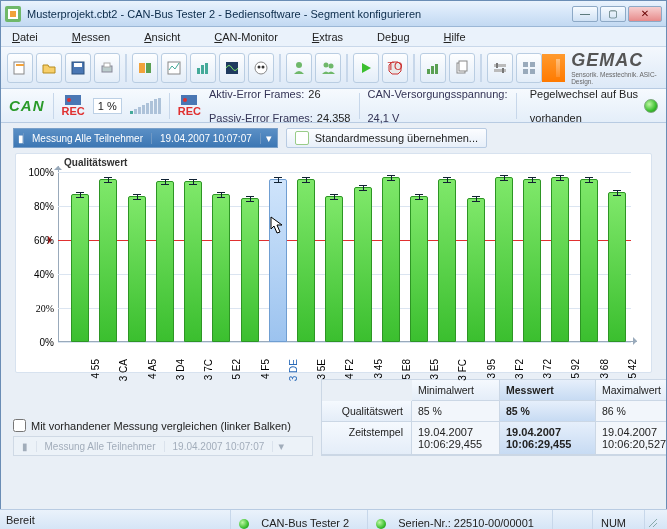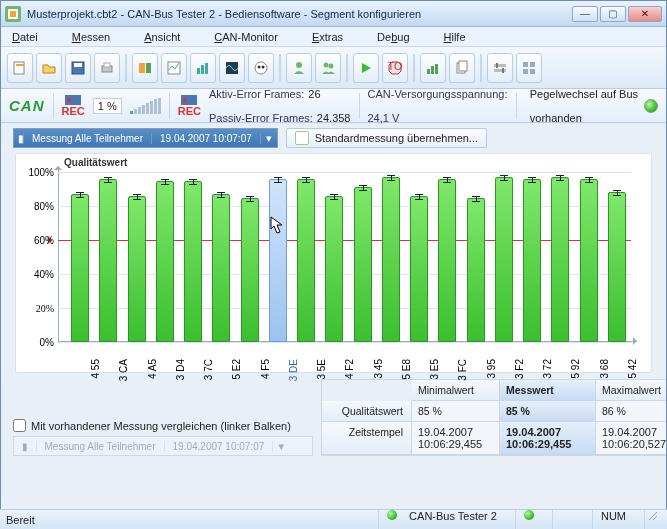--- a/index.html
+++ b/index.html
@@ -76,21 +76,21 @@
   .compare .combo2 .dd{width:16px;text-align:center;color:#8a97a7}
   .table{flex:1;display:grid;grid-template-columns:90px 88px 96px 88px;border:1px solid #cbd7e5}
   .table .cell{border-right:1px solid #cbd7e5;border-bottom:1px solid #cbd7e5;padding:4px 6px;text-align:left;background:#f2f6fb;font-size:10.5px}
   .table .cell.hdr{background:linear-gradient(#f5f9fe,#e4edf8);font-weight:normal}
   .table .cell.rowhdr{background:linear-gradient(#f5f9fe,#e4edf8);text-align:right;padding-right:8px}
   .table .cell.mess{background:linear-gradient(#e6effb,#c7dbf3);font-weight:bold}
   .table .cell.corner{background:transparent;border:none}
   
   .status{position:absolute;left:0;right:0;bottom:0;height:20px;background:linear-gradient(#eaf2fb,#d6e5f6);border-top:1px solid #b8cbe2;display:flex;align-items:center;padding:0 6px;gap:10px}
   .status .fill{flex:1}
-  .status .box{border-left:1px solid #c7d7ea;padding:0 8px;display:flex;align-items:flex-start;gap:12px;height:100%}
+  .status .box{border-left:1px solid #c7d7ea;padding:0 8px;display:flex;align-items:flex-end;gap:12px;height:100%}
   .dot{width:10px;height:10px;border-radius:50%;background:radial-gradient(circle at 35% 35%,#bdf7a3,#3bbf2f 60%,#1a7a12)}
   
   svg{display:block}
 </style>
 </head>
 <body>
 
 <div class="titlebar">
   <span class="app-icon">
     <svg width="16" height="16">
@@ -224,20 +224,27 @@
         </svg>
       </div>
     <div class="tb-btn">
         <svg width="16" height="16">
           <rect x="2" y="2" width="5" height="5" fill="#9ab"></rect>
           <rect x="9" y="2" width="5" height="5" fill="#9ab"></rect>
           <rect x="2" y="9" width="5" height="5" fill="#9ab"></rect>
           <rect x="9" y="9" width="5" height="5" fill="#9ab"></rect>
         </svg>
       </div>
+  </div>
+  <div class="logo">
+    <div class="sq"></div>
+    <div class="logo-text">
+      <span class="big">GEMAC</span>
+      <span class="small">Sensorik. Messtechnik. ASIC-Design.</span>
+    </div>
   </div>
 </div>
 
 <div class="strip">
   <span class="can-badge">CAN</span>
   <div class="sep"></div>
   <div class="rec-box">
     <svg width="16" height="10">
         <rect width="16" height="10" fill="#4a77b4"></rect>
         <circle cx="4" cy="5" r="2" fill="#e03030"></circle>
@@ -486,20 +493,21 @@
 
 <div class="status">
   <span>Bereit</span>
   <span class="fill"></span>
   <span class="box">
       <span class="dot"></span>
       <span>CAN-Bus Tester 2</span>
     </span>
   <span class="box">
       <span class="dot"></span>
+      <span>Serien-Nr.: 22510-00/00001</span>
     </span>
   <span class="box" style="width:30px"></span>
   <span class="box">NUM</span>
   <span class="box" style="padding:0 2px">
     <svg width="12" height="12">
         <path d="M2 10L10 2M6 10L10 6M10 10L10 10" stroke="#8aa" stroke-width="1"></path>
       </svg>
   </span>
 </div>
 

